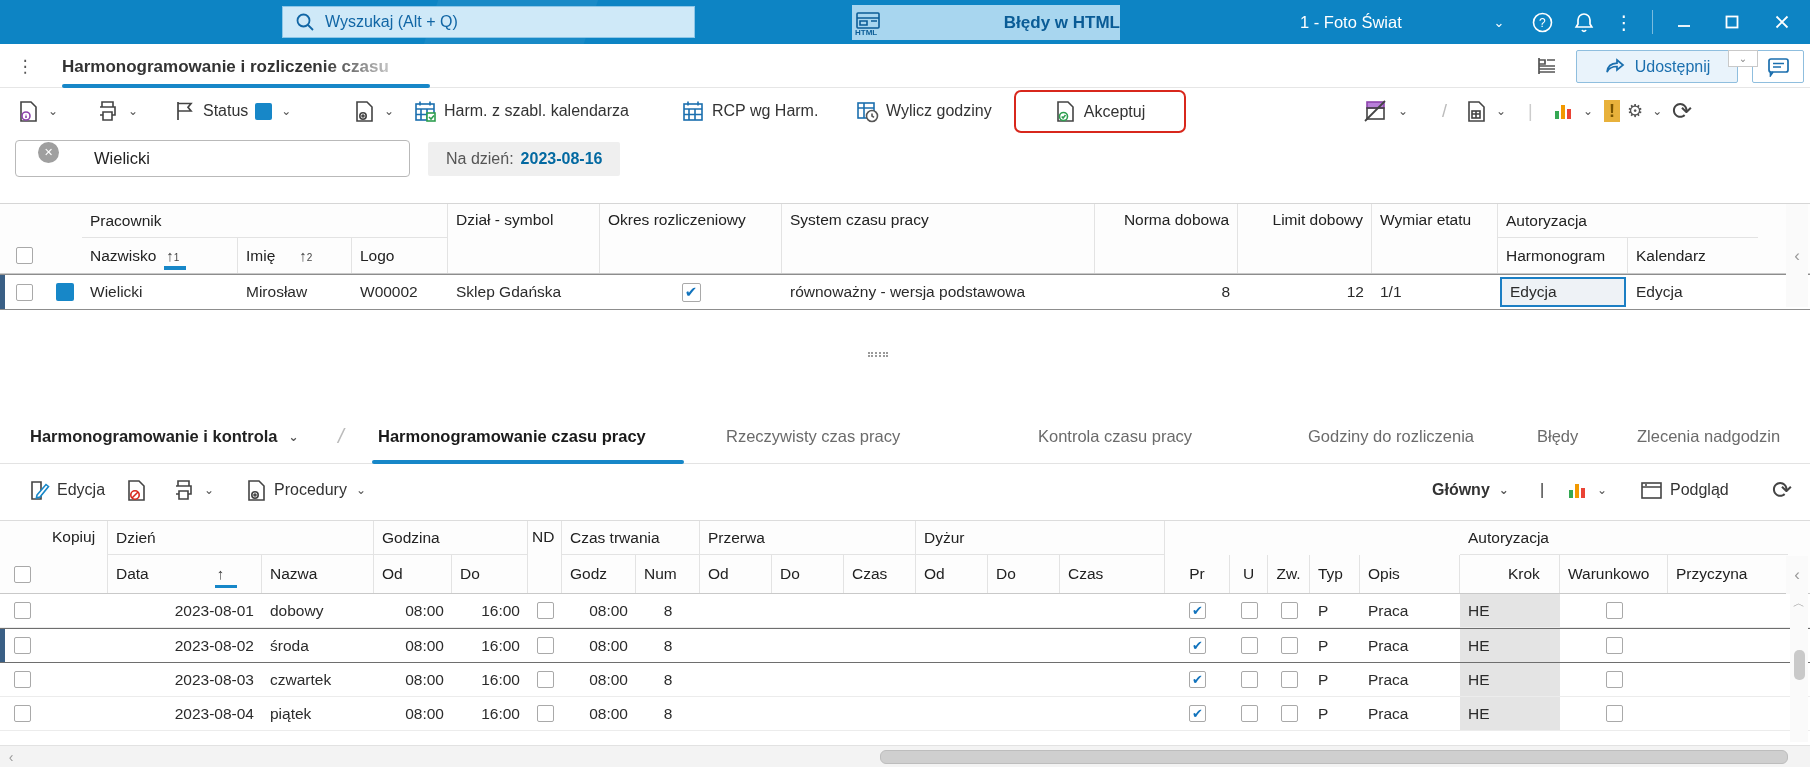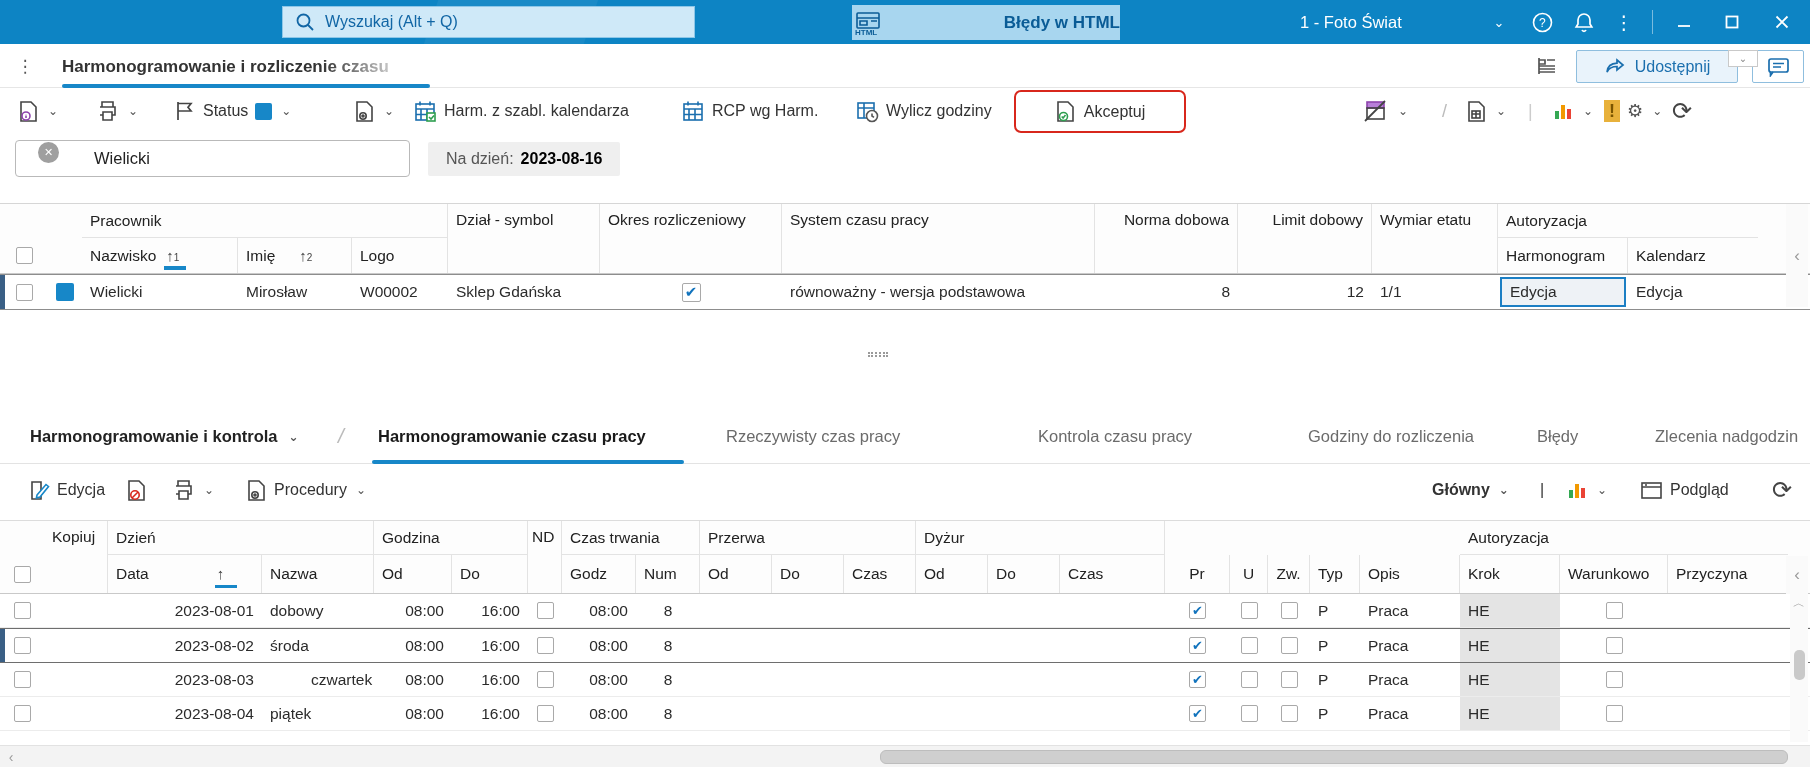--- a/index.html
+++ b/index.html
@@ -56,21 +56,21 @@
 
   
   .filterrow { position:absolute; left:0; top:134px; width:1810px; height:62px; background:#fff;}
   .f-input { position:absolute; left:15px; top:6px; width:395px; height:37px; border:1px solid #b9b9b9; border-radius:4px;
      background:#fff; display:flex; align-items:center;}
   .f-clear { position:absolute; left:38px; top:8px; width:21px; height:21px; background:#9f9f9f; color:#fff; border-radius:50%;
      font-size:11px; display:flex; align-items:center; justify-content:center; cursor:pointer;}
   .f-input input { border:none; outline:none; font-size:16.5px; color:#222; margin-left:78px; width:290px; font-family:inherit;}
   .f-chip { position:absolute; left:428px; top:8px; height:34px; background:#efefef; border-radius:2px; padding:0 18px;
      display:flex; align-items:center; gap:7px; font-size:16px; color:#555;}
-  .f-chip b { color:#000000; }
+  .f-chip b { color:#0369a1; }
 
   
   .gcell { display:flex; align-items:center; padding:0 8px; color:#2b2b2b; font-size:15.5px; white-space:nowrap; overflow:hidden;}
   .hdr .gcell { color:#222; }
   .rb { border-right:1px solid #e3e3e3; }
   .bb { border-bottom:1px solid #e3e3e3; }
   .r-al { justify-content:flex-end; }
   .c-al { justify-content:center; }
   .cbx { width:17px; height:17px; border:1px solid #a9a9a9; border-radius:2px; background:#fff; display:flex;
      align-items:center; justify-content:center; font-size:13px; color:transparent; cursor:pointer;}
@@ -462,21 +462,21 @@
       <span>Harmonogramowanie i kontrola</span>
         <span class="dd">⌄</span>
     </div>
     <div class="tab-slash"><span>/</span></div>
     <div class="ltab active" style="left:378px;">Harmonogramowanie czasu pracy</div>
     <div class="ltab-underline"></div>
     <div class="ltab" style="left:726px;">Rzeczywisty czas pracy</div>
     <div class="ltab" style="left:1038px;">Kontrola czasu pracy</div>
     <div class="ltab" style="left:1308px;">Godziny do rozliczenia</div>
     <div class="ltab" style="left:1537px;">Błędy</div>
-    <div class="ltab" style="left:1637px;margin-left:18px;">Zlecenia nadgodzin</div>
+    <div class="ltab" style="left:1637px;">Zlecenia nadgodzin</div>
   </div>
 
   <div class="toolbar2">
     <div class="t2item" style="left:28px;">
       <svg width="22" height="22" viewBox="0 0 22 22" fill="none" stroke="#444" stroke-width="1.6">
           <path d="M4 3h9v17H4z" stroke="#444"></path>
           <path d="M9 16 18 5.5l2.5 2L12 18l-3.6 1z" fill="#fff" stroke="#1787c8"></path>
         </svg>
       <span>Edycja</span>
     </div>
@@ -563,21 +563,21 @@
       <div class="gcell rb" style="grid-column:11;grid-row:2;">Do</div>
       <div class="gcell rb" style="grid-column:12;grid-row:2;">Czas</div>
       <div class="gcell rb" style="grid-column:13;grid-row:2;">Od</div>
       <div class="gcell rb" style="grid-column:14;grid-row:2;">Do</div>
       <div class="gcell rb" style="grid-column:15;grid-row:2;">Czas</div>
       <div class="gcell rb c-al" style="grid-column:16;grid-row:2;">Pr</div>
       <div class="gcell rb c-al" style="grid-column:17;grid-row:2;">U</div>
       <div class="gcell rb c-al" style="grid-column:18;grid-row:2;">Zw.</div>
       <div class="gcell rb" style="grid-column:19;grid-row:2;">Typ</div>
       <div class="gcell rb" style="grid-column:20;grid-row:2;">Opis</div>
-      <div class="gcell rb" style="grid-column:21;grid-row:2;">Krok</div>
+      <div class="gcell rb" style="grid-column:21;grid-row:2;margin-left:40px;">Krok</div>
       <div class="gcell rb" style="grid-column:22;grid-row:2;">Warunkowo</div>
       <div class="gcell" style="grid-column:23;grid-row:2;">Przyczyna</div>
     </div>
 
     <div class="lgrow">
       <div class="gcell c-al" style="grid-column:1;">
           <span class="cbx">✔</span>
         </div>
       <div class="gcell r-al" style="grid-column:3;">2023-08-01</div>
       <div class="gcell" style="grid-column:4;">dobowy</div>
@@ -634,21 +634,21 @@
       <div class="gcell c-al" style="grid-column:22;">
           <span class="cbx">✔</span>
         </div>
     </div>
 
     <div class="lgrow">
       <div class="gcell c-al" style="grid-column:1;">
           <span class="cbx">✔</span>
         </div>
       <div class="gcell r-al" style="grid-column:3;">2023-08-03</div>
-      <div class="gcell" style="grid-column:4;margin-left:41px;">czwartek</div>
+      <div class="gcell" style="grid-column:4;">czwartek</div>
       <div class="gcell r-al" style="grid-column:5;">08:00</div>
       <div class="gcell r-al" style="grid-column:6;">16:00</div>
       <div class="gcell c-al" style="grid-column:7;padding:0;">
           <span class="cbx">✔</span>
         </div>
       <div class="gcell r-al" style="grid-column:8;">08:00</div>
       <div class="gcell c-al" style="grid-column:9;">8</div>
       <div class="gcell c-al" style="grid-column:16;">
           <span class="cbx checked">✔</span>
         </div>

